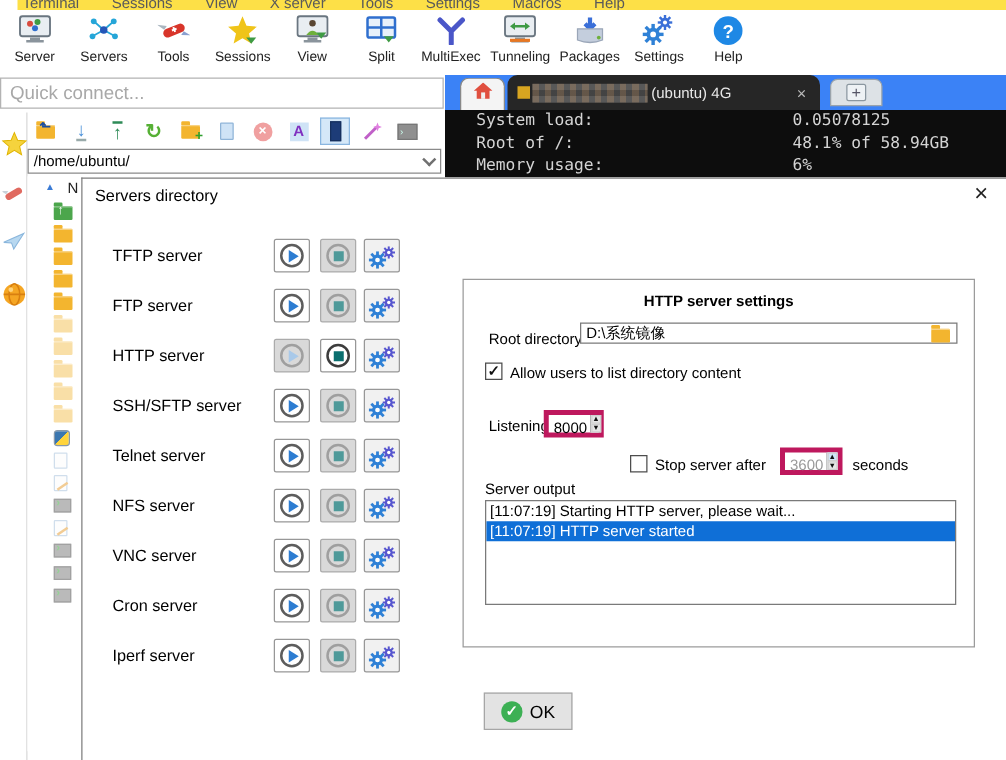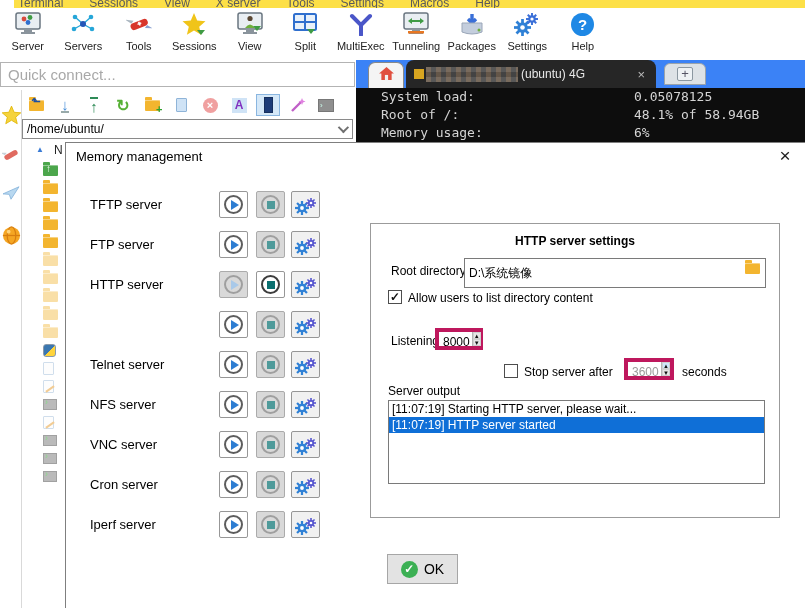--- a/index.html
+++ b/index.html
@@ -104,21 +104,21 @@
   .ring.dim { border-color:#9f9f9f; }
   .tri { width:0; height:0; border-left:8px solid #2d7dd2; border-top:5px solid transparent; border-bottom:5px solid transparent; margin-left:2px; }
   .tri.dim { border-left-color:#a9c9e9; }
   .sq { width:8px; height:8px; background:#4f9a9a; }
   .sq.on { background:#0b6f6f; }
 
   
   #panel { position:absolute; left:304px; top:80px; width:410px; height:295px; border:1px solid #9b9b9b; background:#fff; }
   #panel-title { position:absolute; left:0; right:0; top:10px; text-align:center; font-size:12px; font-weight:bold; color:#000; }
   .plabel { position:absolute; font-size:12px; color:#000; white-space:nowrap; }
-  #rootdir { position:absolute; left:93px; top:34px; width:302px; height:30px; border:1px solid #7a7a7a;
+  #rootdir { position:absolute; left:93px; top:34px; width:302px; height:17px; border:1px solid #7a7a7a;
     font-size:12px; padding:2px 22px 2px 4px; outline:none; color:#000;
     font-family:"Liberation Sans", sans-serif; }
   #rootdir-btn { position:absolute; left:374px; top:39px; }
   .chk { position:absolute; width:14px; height:14px; border:1px solid #4d4d4d; background:#fff;
     font-size:12px; font-weight:bold; line-height:12px; text-align:center; color:#111; }
   .spinner { position:absolute; height:22px; border:4px solid #be185d; background:#fff; display:flex; }
   .spinval { flex:1; font-size:12px; color:#000; padding:3px 2px 0 4px; }
   .spinner.disabled .spinval { color:#9a9a9a; }
   .spinbtns { width:16px; display:flex; flex-direction:column; border-left:1px solid #b5b5b5; }
   .spinbtn { flex:1; background:#e6e6e6; border:1px solid #cfcfcf; display:flex; align-items:center; justify-content:center;
@@ -468,21 +468,21 @@
         <div class="titem">
           <div class="termicon"></div>
         </div>
         <div class="titem">
           <div class="termicon"></div>
         </div>
       </div>
   </div>
 
   <div id="dialog">
-    <div id="dlg-title">Memory management</div>
+    <div id="dlg-title">Servers directory</div>
     <div id="dlg-close">×</div>
 
     <div id="serverrows">
         <div class="srow" style="top: 48px;">
           <div class="sname">TFTP server</div>
           <div class="sbtn" style="left: 153px;">
             <div class="ring">
               <div class="tri"></div>
             </div>
           </div>
@@ -584,20 +584,21 @@
                     <rect x="8.4" y="0" width="3.2" height="20" transform="rotate(90 10 10)"></rect>
                     <rect x="8.4" y="0" width="3.2" height="20" transform="rotate(135 10 10)"></rect>
                     <circle cx="10" cy="10" r="6.2"></circle>
                   </g>
                   <circle cx="10" cy="10" r="2.7" fill="#fff"></circle>
                 </svg></div>
             </div>
           </div>
         </div>
         <div class="srow" style="top: 168px;">
+          <div class="sname">SSH/SFTP server</div>
           <div class="sbtn" style="left: 153px;">
             <div class="ring">
               <div class="tri"></div>
             </div>
           </div>
           <div class="sbtn disabled" style="left: 190px;">
             <div class="ring dim" style="">
               <div class="sq"></div>
             </div>
           </div>

